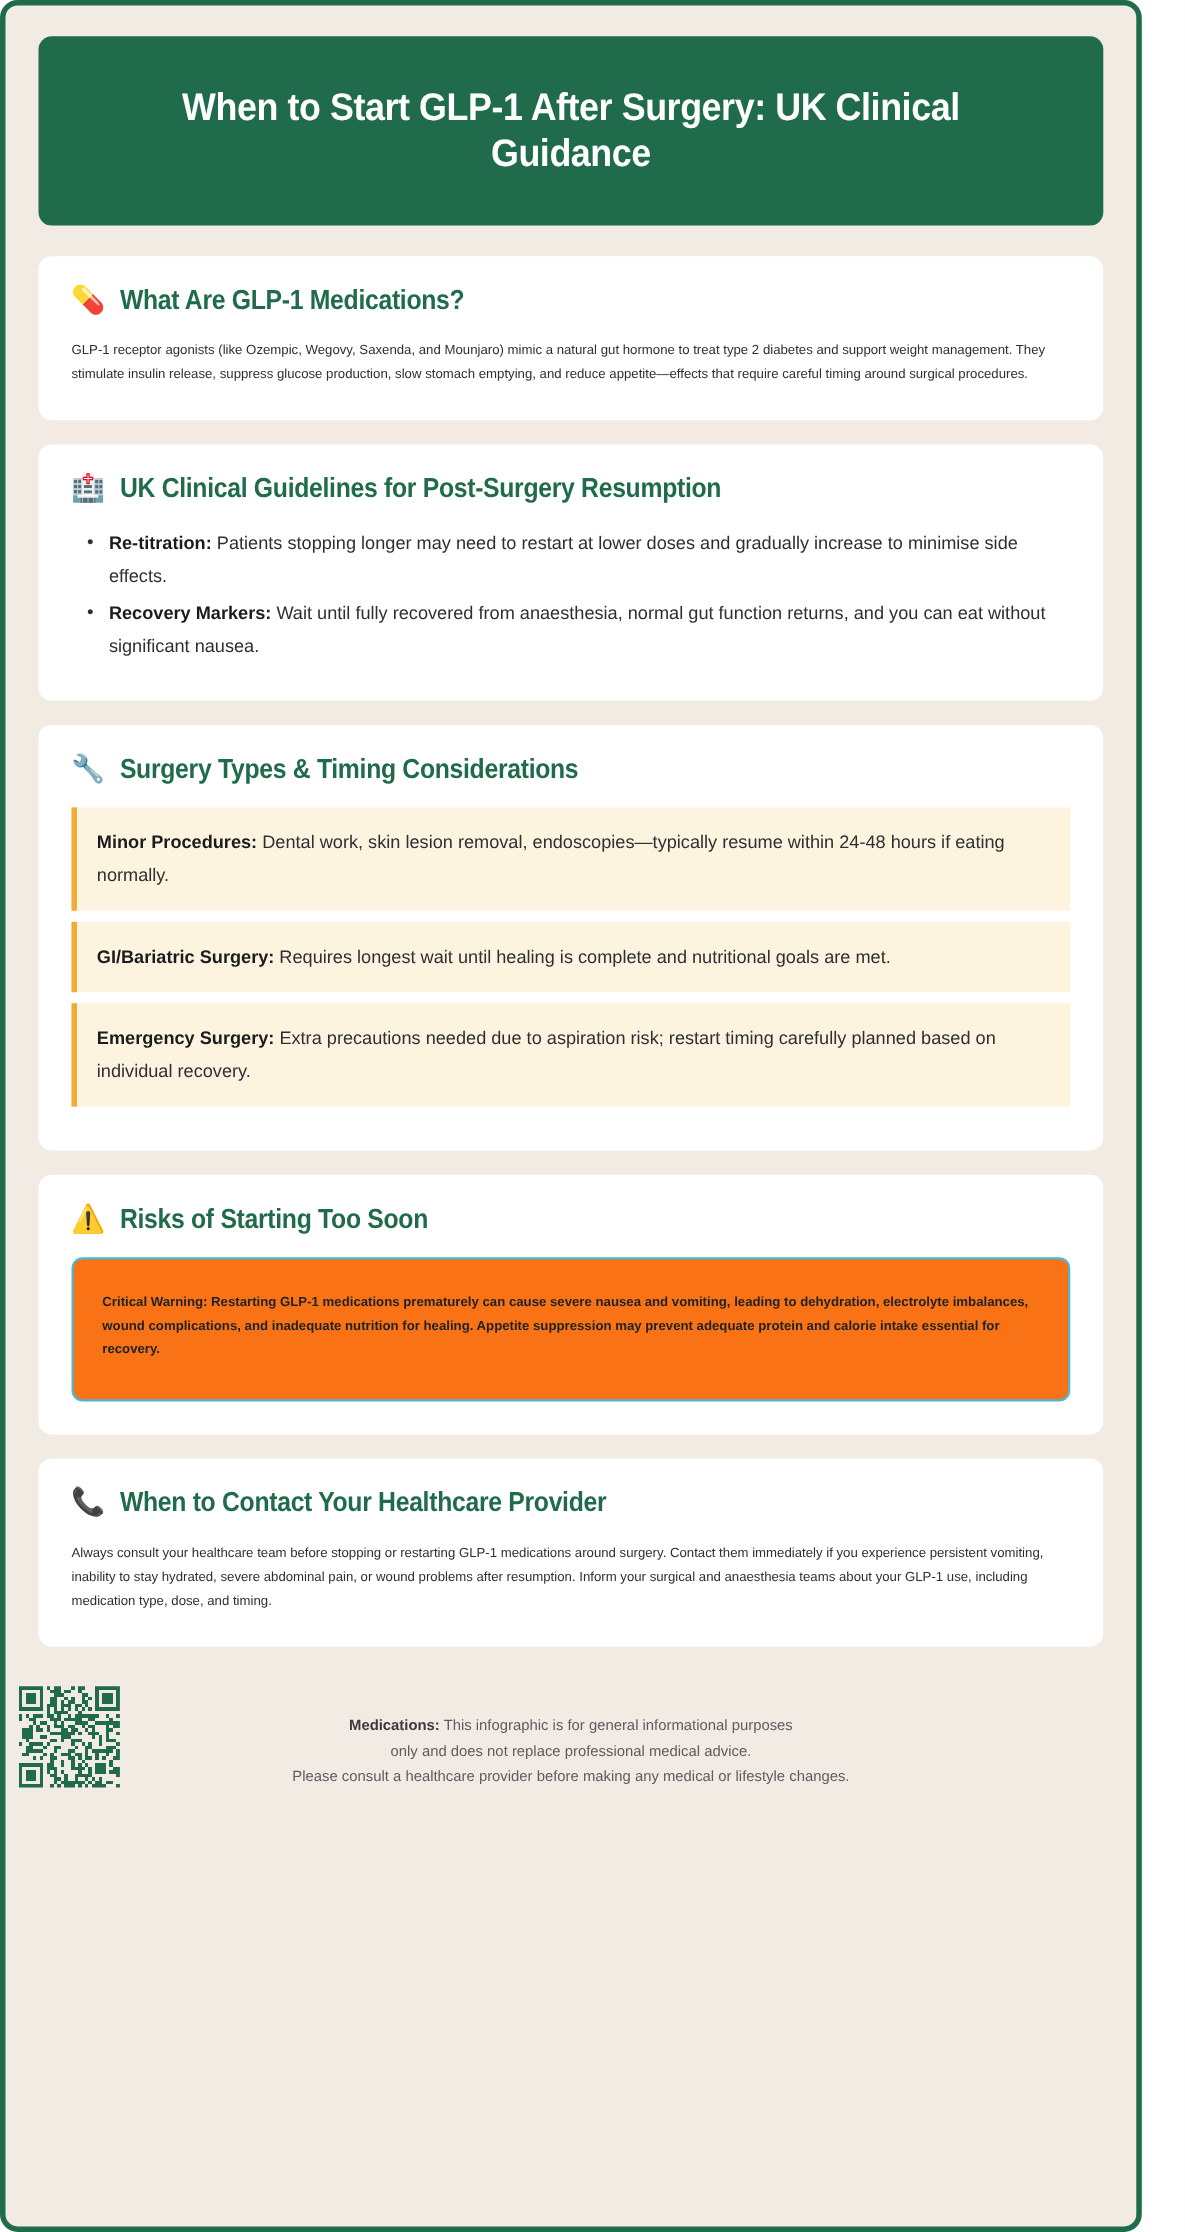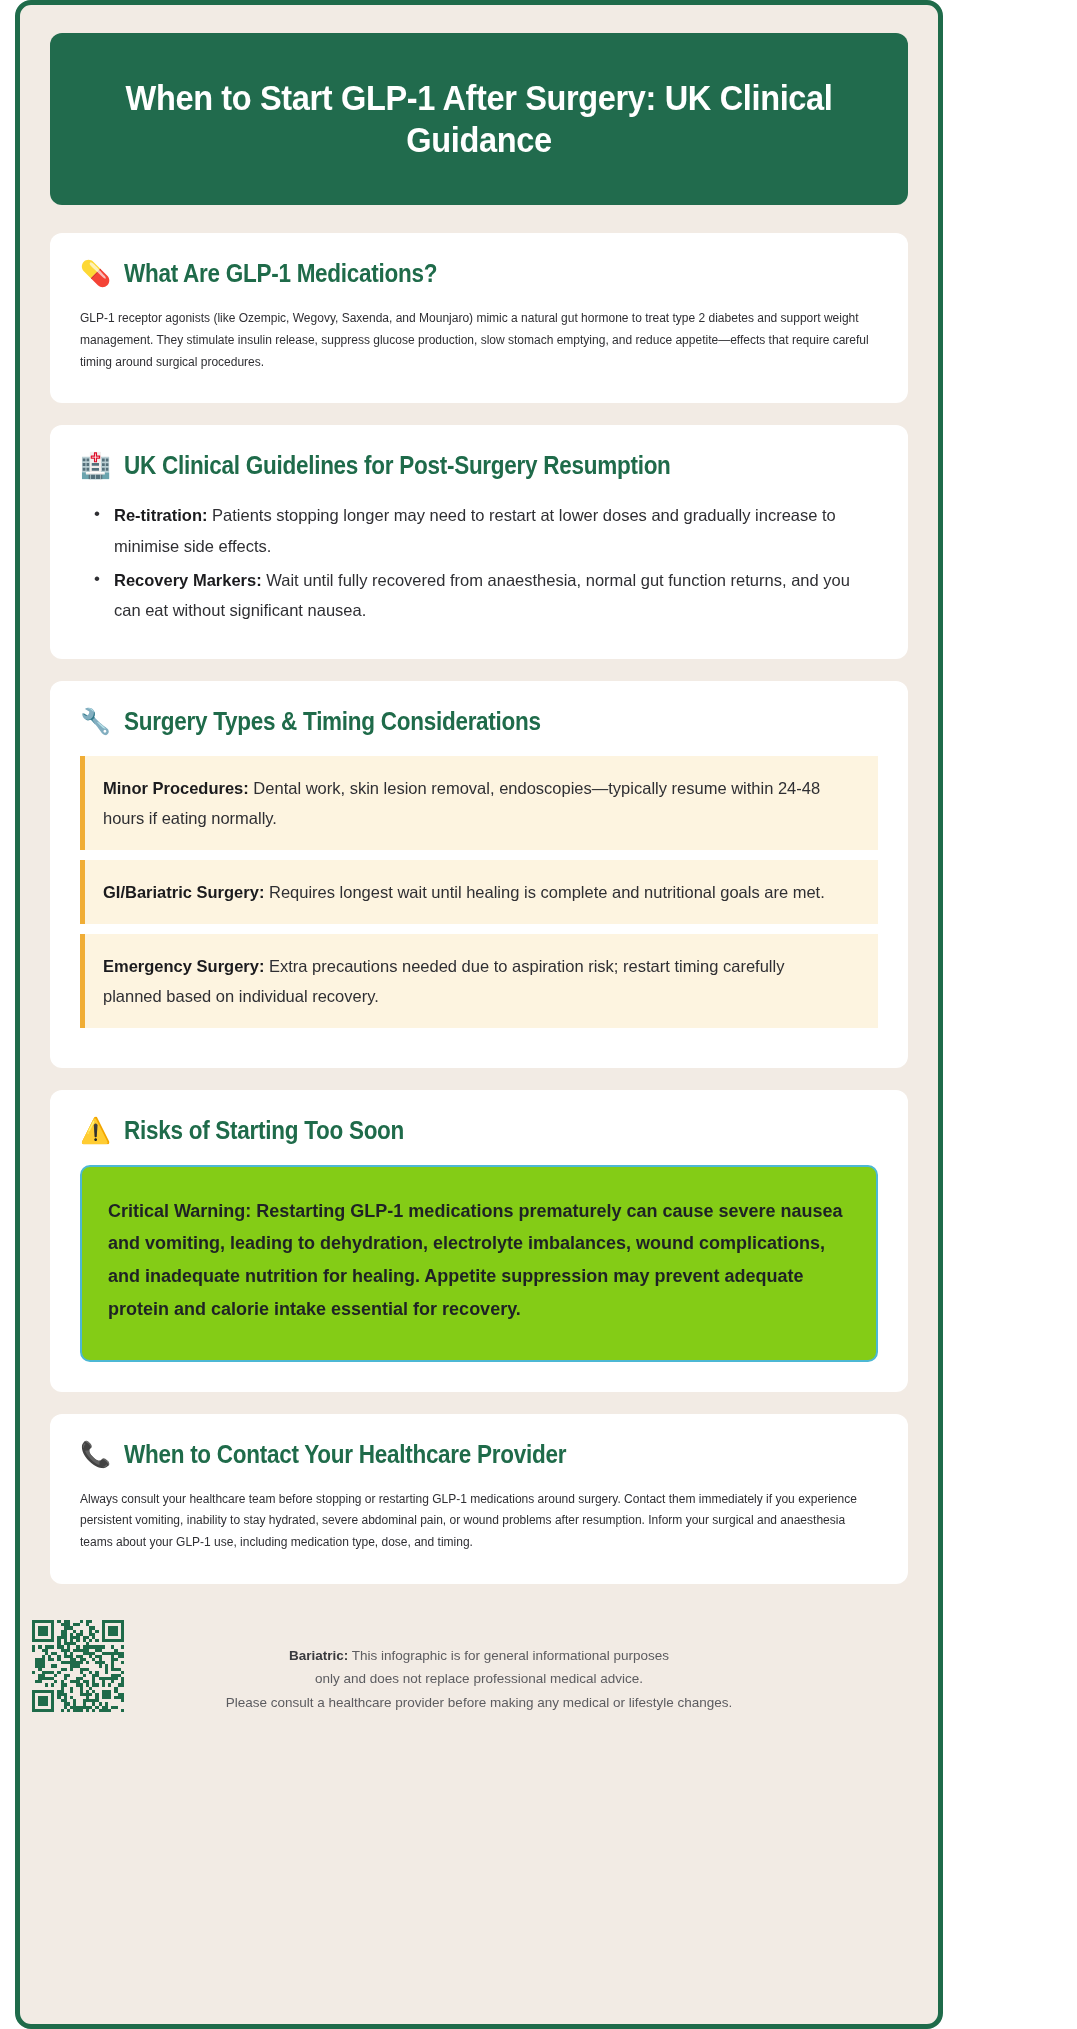--- a/index.html
+++ b/index.html
@@ -4,28 +4,27 @@
 <style>
   * { box-sizing: border-box; margin: 0; padding: 0; }
 
   html, body {
     width: 1077px;
     background: #ffffff;
     font-family: "Liberation Sans", sans-serif;
   }
 
   .page {
-    width: 928px;
+    width: 1038px;
     min-height: 2029px;
     background: #f2ebe4;
     border: 5px solid #1f6b4a;
     border-radius: 16px;
     padding: 28px 30px 0 30px;
     position: relative;
-    margin-left: 15px;
   }
 
   
   .header {
     background: #216b4d;
     border-radius: 12px;
     padding: 44px 30px;
     text-align: center;
     margin-bottom: 28px;
   }
@@ -103,25 +102,25 @@
     border-left: 5px solid #f0ad35;
     padding: 17px 36px 17px 18px;
     margin-bottom: 10px;
     font-size: 16.5px;
     line-height: 1.82;
     color: #2f2f33;
   }
 
   
   .warning-box {
-    background: #84cc16;
+    background: #f97316;
     border: 2px solid #4cb8d4;
     border-radius: 10px;
     padding: 28px 26px 34px 26px;
-    font-size: 18px;
+    font-size: 12px;
     line-height: 1.82;
     font-weight: bold;
     color: #1e2225;
   }
 
   
   .footer {
     position: relative;
     padding: 22px 0 26px 0;
     min-height: 115px;
@@ -615,19 +614,19 @@
           <rect x="17" y="28" width="1" height="1"></rect>
           <rect x="19" y="28" width="1" height="1"></rect>
           <rect x="21" y="28" width="1" height="1"></rect>
           <rect x="22" y="28" width="1" height="1"></rect>
           <rect x="23" y="28" width="1" height="1"></rect>
           <rect x="24" y="28" width="1" height="1"></rect>
           <rect x="28" y="28" width="1" height="1"></rect>
         </g>
     </svg>
     <div class="disclaimer">
-      <span><b>Bariatric:</b><span> This infographic is for general informational purposes</span></span><br>
+      <span><b>Medications:</b><span> This infographic is for general informational purposes</span></span><br>
       <span>only and does not replace professional medical advice.</span><br>
       <span>Please consult a healthcare provider before making any medical or lifestyle changes.</span>
     </div>
   </div>
 
 </div>
 
 </body></html>

